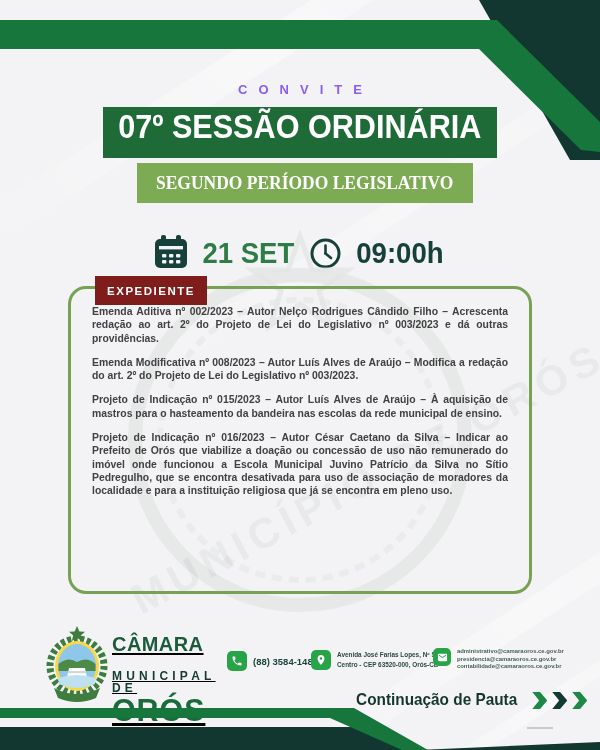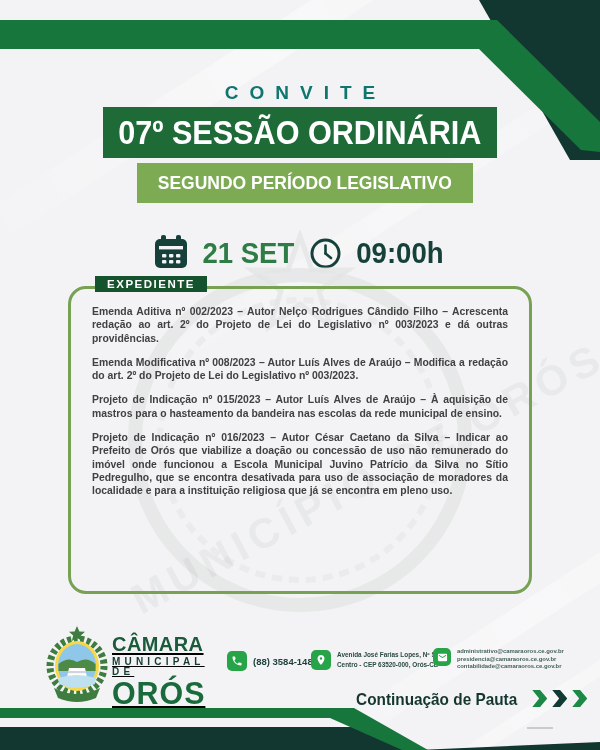--- a/index.html
+++ b/index.html
@@ -4,63 +4,63 @@
 <style>
   html,body{margin:0;padding:0;background:#d8d8dc;}
   .poster{position:relative;width:600px;height:750px;overflow:hidden;
     background:#f3f3f5;font-family:"Liberation Sans",sans-serif;}
   .streak{position:absolute;background:linear-gradient(90deg,rgba(255,255,255,0),rgba(255,255,255,.85),rgba(255,255,255,0));
     transform:rotate(-33deg);pointer-events:none;}
   .topdecor,.botdecor{position:absolute;left:0;width:600px;display:block;}
   .topdecor{top:0;} .botdecor{bottom:0;}
 
   .convite{position:absolute;top:82px;left:0;width:100%;text-align:center;
-    color:#0f766e;font-size:19px;font-weight:700;letter-spacing:11px;text-indent:11px;}
+    color:#8b5cf6;font-size:13px;font-weight:700;letter-spacing:11px;text-indent:11px;}
   .banner1{position:absolute;left:103px;top:107px;width:394px;height:51px;background:#1e6b38;
-    display:flex;align-items:center;justify-content:center;}
+    display:flex;justify-content:center;}
   .banner1 span{display:inline-block;transform:scaleX(.9);white-space:nowrap;
     color:#fff;font-size:34px;font-weight:800;letter-spacing:0;}
   .banner2{position:absolute;left:137px;top:163px;width:336px;height:40px;background:#7dab53;
-    display:flex;align-items:center;justify-content:center;}
+    display:flex;align-items:center;justify-content:center;font-family:Liberation Serif, serif;}
   .banner2 span{display:inline-block;transform:scaleX(.92);white-space:nowrap;
     color:#fff;font-size:19px;font-weight:800;}
 
   .dtrow{position:absolute;left:0;top:226px;width:100%;height:44px;display:flex;
     align-items:flex-end;justify-content:center;gap:12px;}
   .date-txt{color:#2e7d46;font-size:29px;font-weight:800;transform:scaleX(.95);}
   .time-txt{color:#16413a;font-size:29px;font-weight:800;transform:scaleX(.95);}
 
-  .exp-tag{position:absolute;left:95px;top:276px;width:112px;height:16px;background:#14532d;
+  .exp-tag{position:absolute;left:95px;top:276px;width:112px;height:29px;background:#7f1d1d;
     z-index:3;display:flex;align-items:center;justify-content:center;
     color:#fff;font-size:11.5px;font-weight:700;letter-spacing:1.5px;}
   .content-box{position:absolute;left:68px;top:286px;width:464px;height:308px;
     border:3px solid #77a254;border-radius:18px;box-sizing:border-box;z-index:2;
     padding:16px 21px 26px 21px;}
   .content-box p{margin:0 0 11px 0;color:#414043;font-size:10.4px;line-height:13.3px;
     font-weight:700;text-align:justify;}
 
   .wm{position:absolute;pointer-events:none;z-index:1;}
   .wm-text{left:110px;top:480px;width:420px;color:rgba(60,90,70,.06);
     font-size:42px;font-weight:800;transform:rotate(-28deg);letter-spacing:6px;white-space:nowrap;}
 
   .footer-org{position:absolute;left:112px;top:633px;width:120px;line-height:1;text-decoration:underline;}
   .org-l1{color:#1b5b3b;font-size:21px;font-weight:800;letter-spacing:.5px;transform:scaleX(.95);transform-origin:left;}
-  .org-l2{color:#143c31;font-size:10px;font-weight:700;letter-spacing:4.2px;margin-top:3px;}
+  .org-l2{color:#143c31;font-size:12px;font-weight:700;letter-spacing:4.2px;margin-top:16px;}
   .org-l3{color:#1a6b3c;font-size:31px;font-weight:800;letter-spacing:1px;transform:scaleX(.98);transform-origin:left;margin-top:1px;}
   .org-tag{color:#5a8f5e;font-size:4.6px;font-weight:700;letter-spacing:1.6px;margin-top:3px;}
 
   .cicon{width:20px;height:20px;border-radius:5px;background:#27a348;display:flex;
     align-items:center;justify-content:center;flex:0 0 auto;}
   .contact{position:absolute;display:flex;gap:6px;align-items:flex-start;}
   .phone-g{left:227px;top:651px;} .loc-g{left:311px;top:650px;} .mail-g{left:433px;top:648px;}
   .phone-txt{color:#1c3f38;font-size:9.5px;font-weight:700;margin-top:5px;}
   .loc-txt div{color:#2a4a42;font-size:6.4px;font-weight:700;line-height:8.6px;margin-top:1px;}
   .mail-txt div{color:#44605a;font-size:5.9px;font-weight:700;line-height:7.6px;}
 
-  .cta{position:absolute;left:350px;top:690px;display:flex;align-items:flex-start;gap:5px;z-index:3;}
+  .cta{position:absolute;left:350px;top:690px;display:flex;align-items:flex-end;gap:5px;z-index:3;}
   .cta-label{color:#14362e;font-size:16.5px;font-weight:800;transform:scaleX(.93);white-space:nowrap;margin-right:4px;}
   .chev{width:15px;height:17px;clip-path:polygon(0 0,52% 0,100% 50%,52% 100%,0 100%,46% 50%);}
   .chev.g{background:#1c8a46;} .chev.d{background:#133b33;}
   .cta-dash{position:absolute;left:527px;top:727px;width:26px;height:2px;background:#c8cacc;z-index:3;}
 </style>
 </head>
 <body>
 
 <div class="poster">
 

